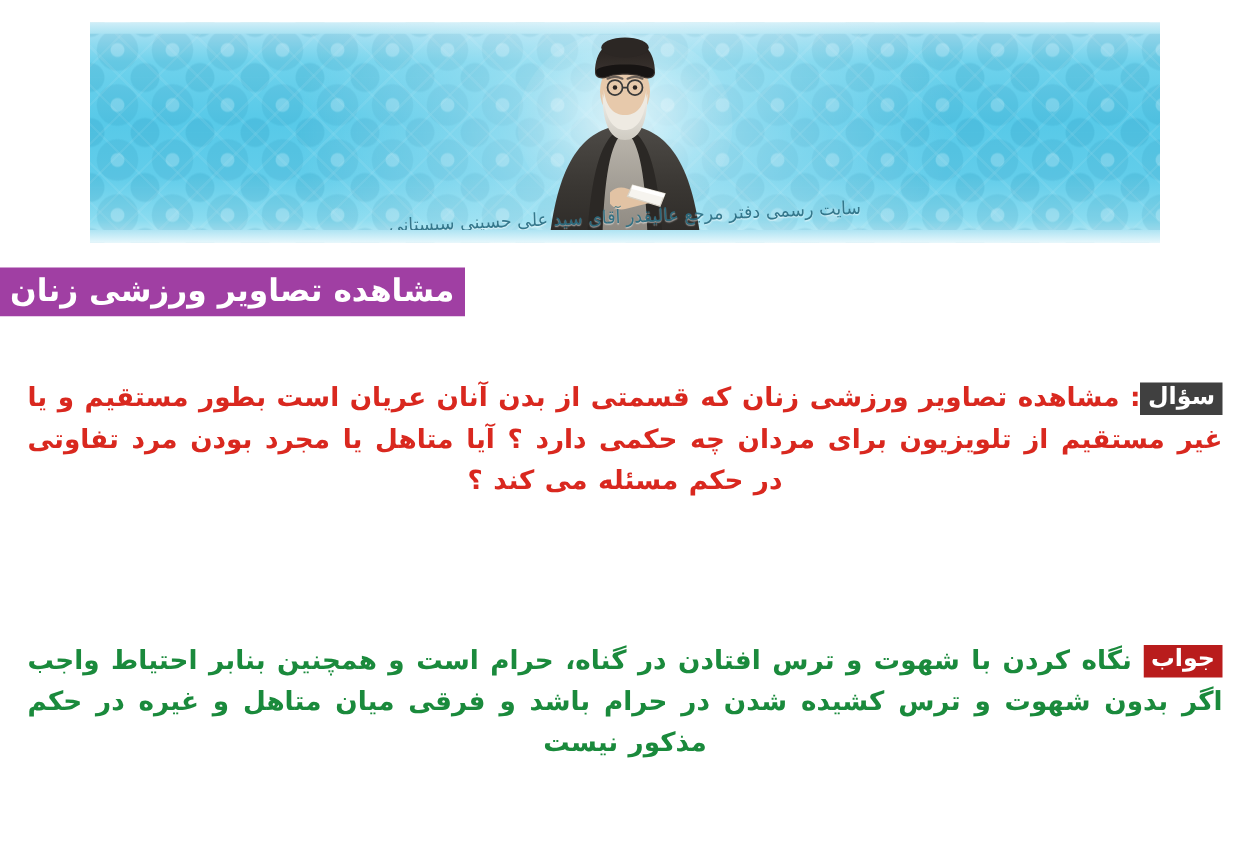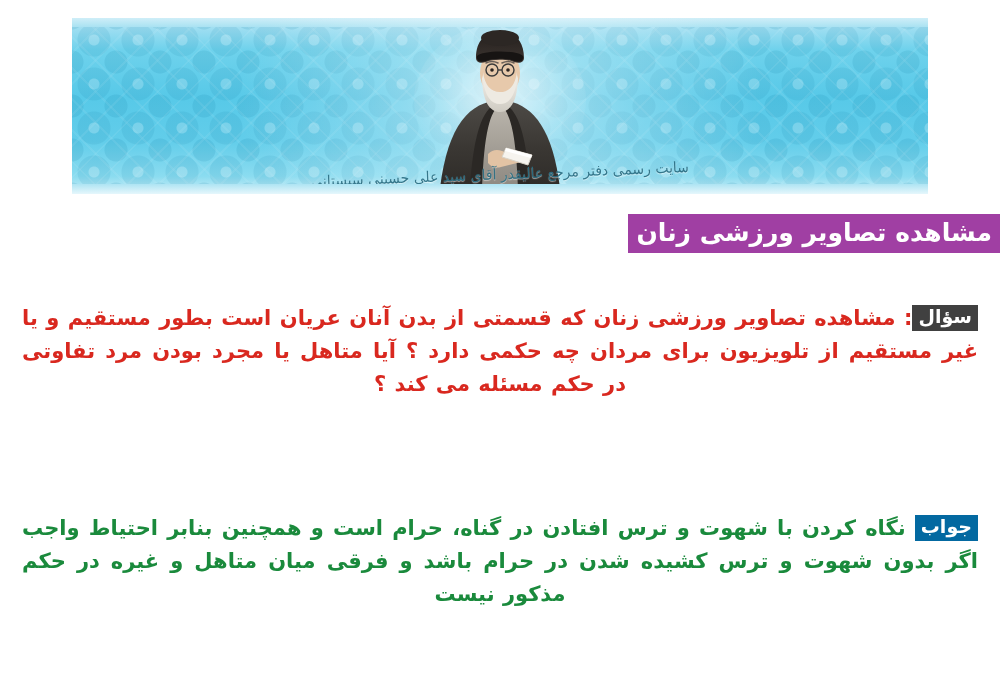--- a/index.html
+++ b/index.html
@@ -108,21 +108,21 @@
     white-space: nowrap;
     text-shadow: 0 1px 1px rgba(255,255,255,.6);
   }
 
   
   .title-wrap {
     position: absolute;
     left: 0;
     right: 0;
     top: 214px;
-    text-align: right;
+    text-align: left;
   }
   .page-title {
     display: inline-block;
     background: #a03fa3;
     color: #ffffff;
     font-size: 25px;
     font-weight: bold;
     line-height: 1.25;
     padding: 3px 8px 5px 8px;
     letter-spacing: -1px;
@@ -157,21 +157,21 @@
     display: inline-block;
     color: #ffffff;
     font-size: 19px;
     font-weight: bold;
     line-height: 1.15;
     padding: 1px 6px 3px 6px;
     vertical-align: 2px;
     white-space: nowrap;
   }
   .tag-q { background: #404040; }
-  .tag-a { background: #0369a1; }
+  .tag-a { background: #b91c1c; }
 
   .tag-colon {
     font-weight: bold;
   }
 </style>
 </head>
 <body>
 
 <div class="page">
 

